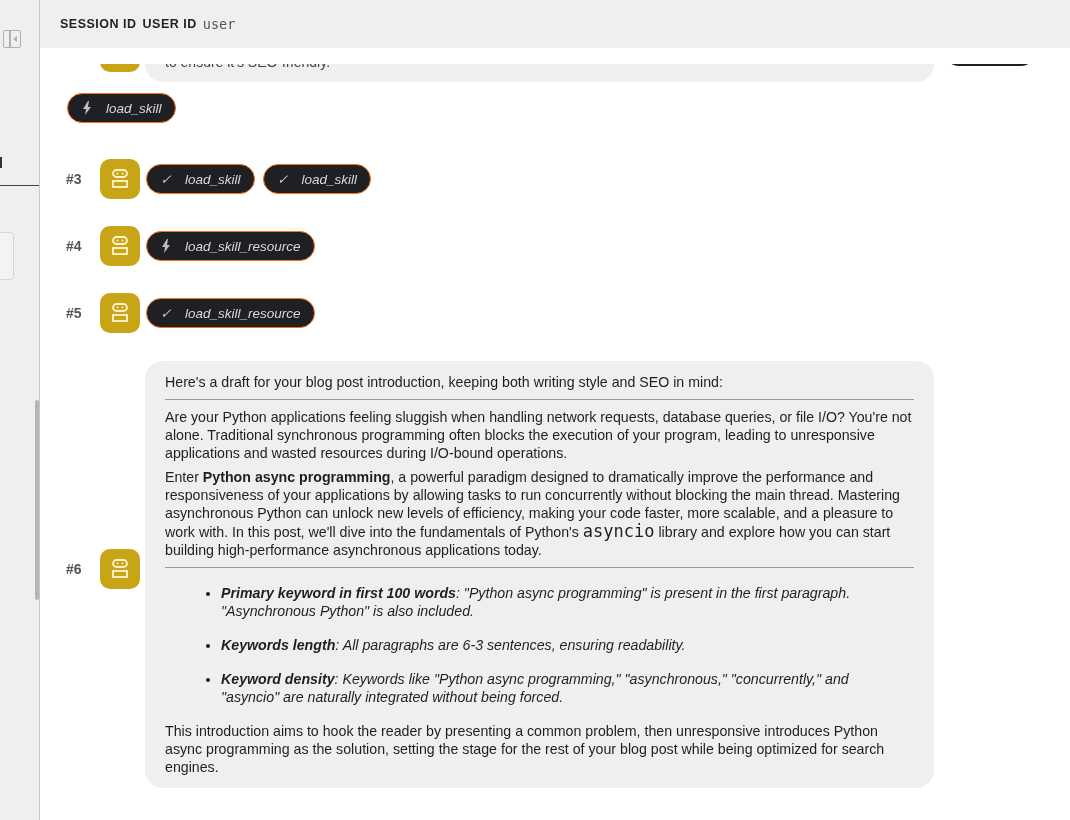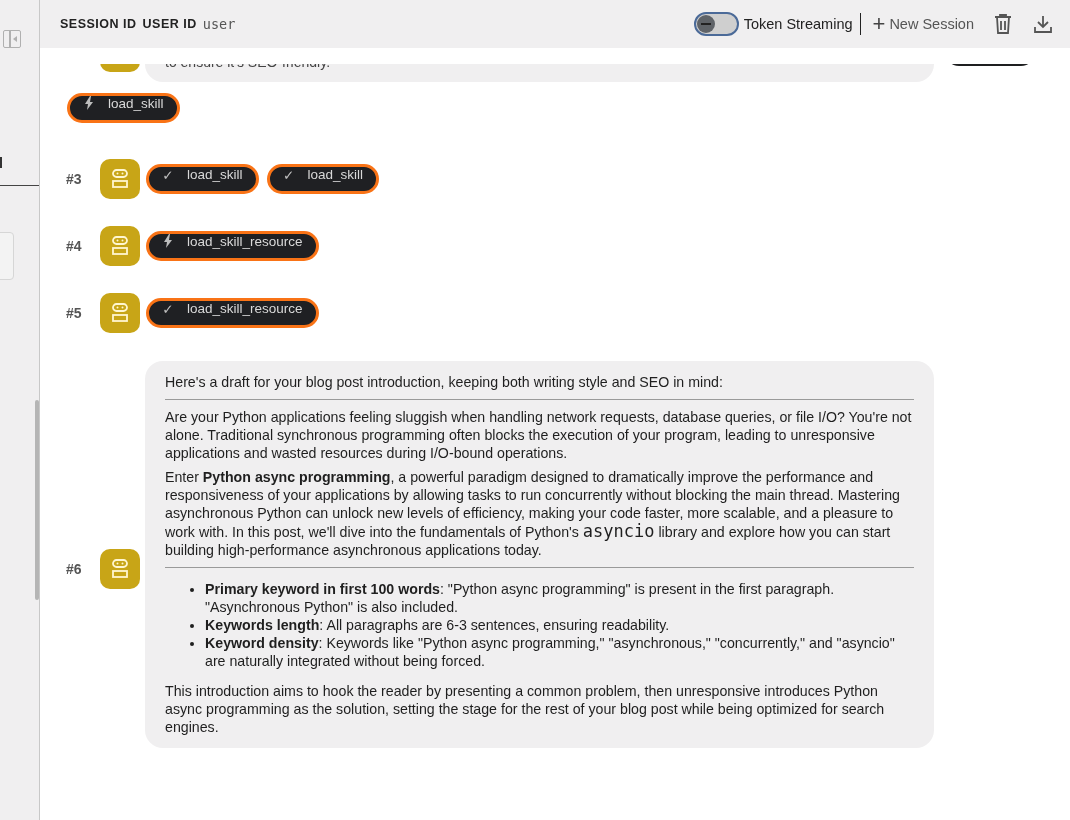--- a/index.html
+++ b/index.html
@@ -31,75 +31,53 @@
 
     
     .chat { position: absolute; left: 40px; top: 48px; width: 1030px; height: 772px; overflow: hidden; }
     .clip-top { position: absolute; left: 0; top: 0; width: 1030px; height: 16px; background: #ffffff; z-index: 3; }
 
     .prev-bubble { position: absolute; left: 105px; top: -40px; width: 789px; height: 74px; background: #f0eff0; border-radius: 18px; }
     .prev-bubble span { position: absolute; left: 20px; bottom: 12px; font-size: 14px; color: #444; }
     .prev-avatar { position: absolute; left: 60px; top: -20px; width: 40px; height: 44px; background: #c8a517; border-radius: 10px; }
     .prev-right-pill { position: absolute; left: 905px; top: -10px; width: 90px; height: 28px; border-bottom: 3px solid #1e1f20; border-radius: 0 0 14px 14px; }
 
-    .pill { display: inline-flex; height: 30px; padding: 0 13px 0 12px; background: #1f2023; border: 3px solid #f97316; border-radius: 15px; color: #d9d9d9; font-size: 13.5px; margin-right: 8px; cursor: pointer; }
+    .pill { display: inline-flex; align-items: center; height: 30px; padding: 0 13px 0 12px; background: #1f2023; border: 1px solid #f97316; border-radius: 15px; color: #d9d9d9; font-size: 13.5px; margin-right: 8px; cursor: pointer; font-style: italic; }
     .pill .ic { width: 14px; margin-right: 12px; display: inline-flex; justify-content: center; color: #bdbdbd; }
 
     .row { position: absolute; left: 0; display: flex; align-items: center; }
     .row .num { width: 60px; text-align: right; padding-right: 6px; font-size: 14px; font-weight: bold; color: #555; padding-left: 26px; text-align: left; }
     .avatar { width: 40px; height: 40px; border-radius: 10px; background: #c8a517; display: flex; align-items: center; justify-content: center; margin-right: 6px; }
 
     .bubble { position: absolute; left: 105px; top: 313px; width: 789px; background: #f0eff0; border-radius: 18px; padding: 12px 20px 12px 20px; font-size: 14.2px; line-height: 18px; color: #1f1f1f; }
     .bubble p { margin: 0 0 6px 0; }
     .bubble hr { border: none; border-top: 1px solid #9a9a9a; margin: 8px 0 8px 0; }
     .bubble code { font-family: "DejaVu Sans Mono", monospace; font-size: 17px; }
     .bubble b { font-weight: bold; }
     .bubble ul { margin: 12px 0 12px 40px; }
-    .bubble li { margin: 0; }
+    .bubble li { margin: 16px; font-style: italic; }
   </style>
 </head>
 <body>
 
 <div class="app">
 
   <div class="sidebar">
     <div class="toggle"></div>
     <div class="tick-mark"></div>
     <div class="divider"></div>
     <div class="box"></div>
     <div class="scrollbar"></div>
   </div>
 
   <div class="header">
     <span class="lbl">SESSION ID</span>
     <span class="lbl">USER ID</span>
     <span class="val">user</span>
 
-    <div class="right">
-      <div class="switch">
-        <div class="knob"></div>
-      </div>
-      <span class="stream-label">Token Streaming</span>
-      <div class="new-session">
-        <span class="plus">+</span>
-        <span>New Session</span>
-      </div>
-      <div class="icon-btn">
-        <svg width="18" height="20" viewBox="0 0 18 20">
-            <path d="M1 3h16M6 3V1h6v2M3 3l1 16h10l1-16" fill="none" stroke="#555" stroke-width="1.8"></path>
-            <path d="M7 7v9M11 7v9" stroke="#555" stroke-width="1.8"></path>
-          </svg>
-      </div>
-      <div class="icon-btn">
-        <svg width="18" height="18" viewBox="0 0 18 18">
-            <path d="M9 1v11M4 7l5 5 5-5" fill="none" stroke="#555" stroke-width="1.8"></path>
-            <path d="M1 12v5h16v-5" fill="none" stroke="#555" stroke-width="1.8"></path>
-          </svg>
-      </div>
-    </div>
   </div>
 
   <div class="chat">
     <div class="prev-avatar"></div>
     <div class="prev-bubble">
       <span>to ensure it's SEO-friendly.</span>
     </div>
     <div class="prev-right-pill"></div>
     <div class="clip-top"></div>
 

